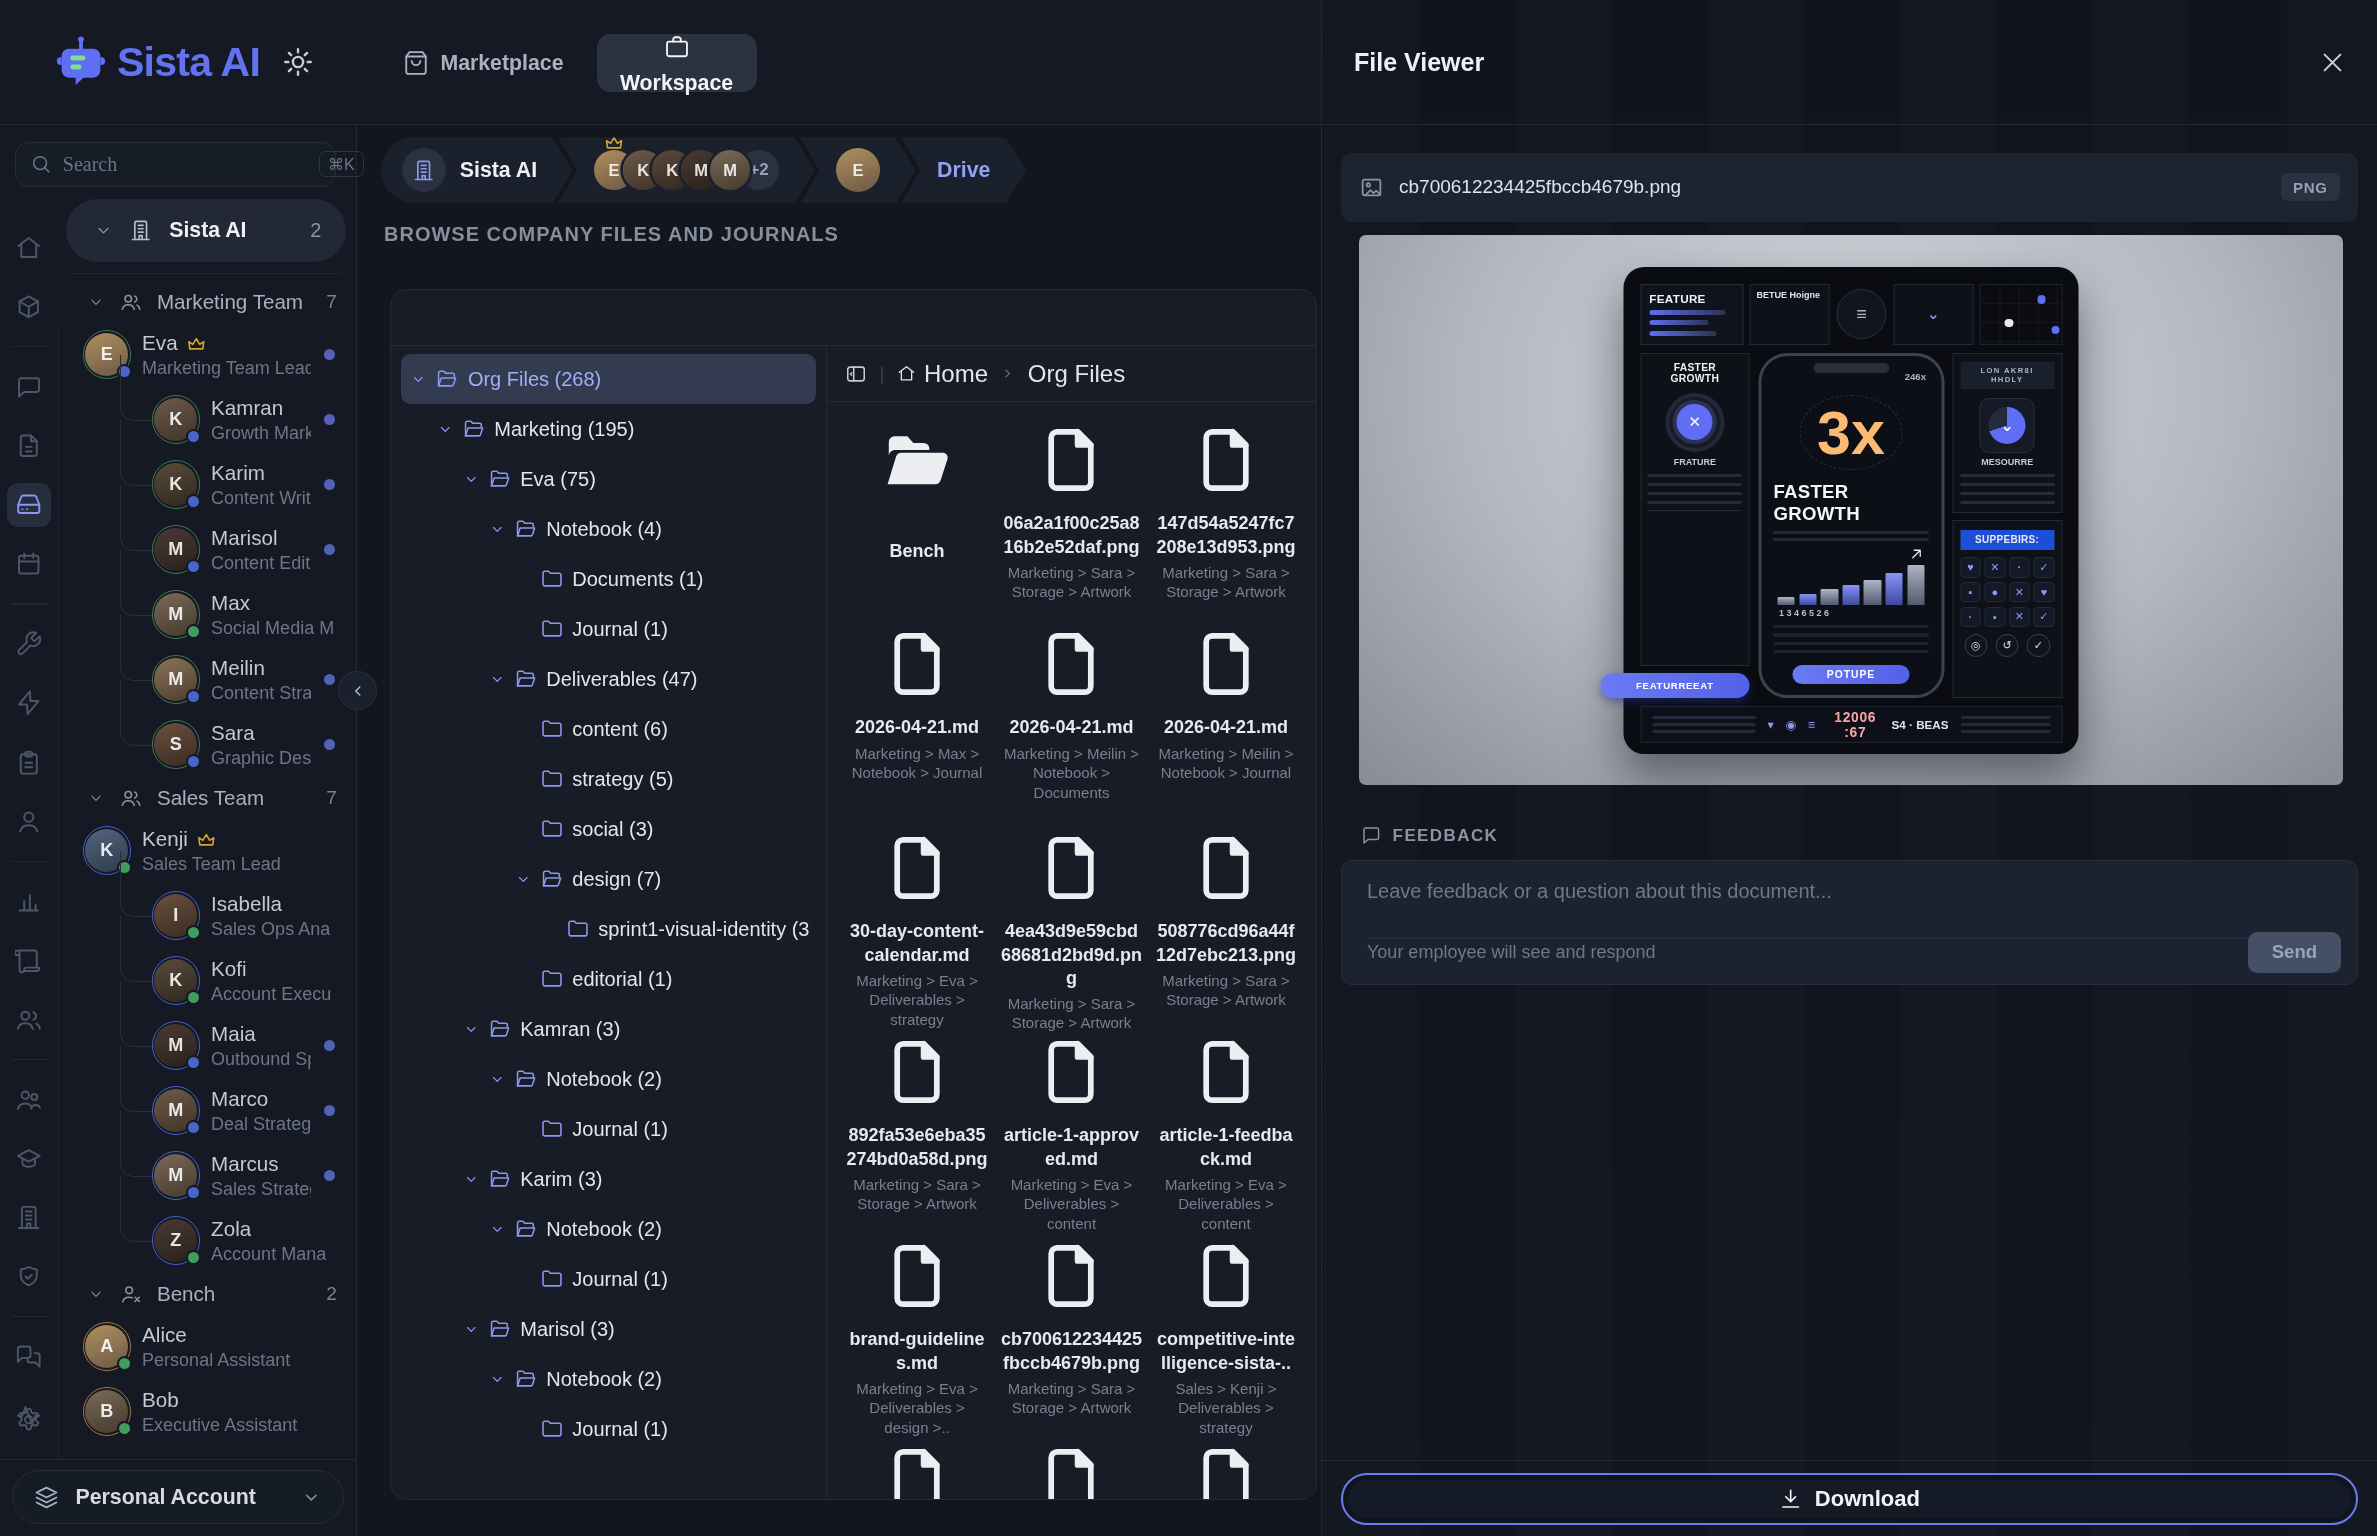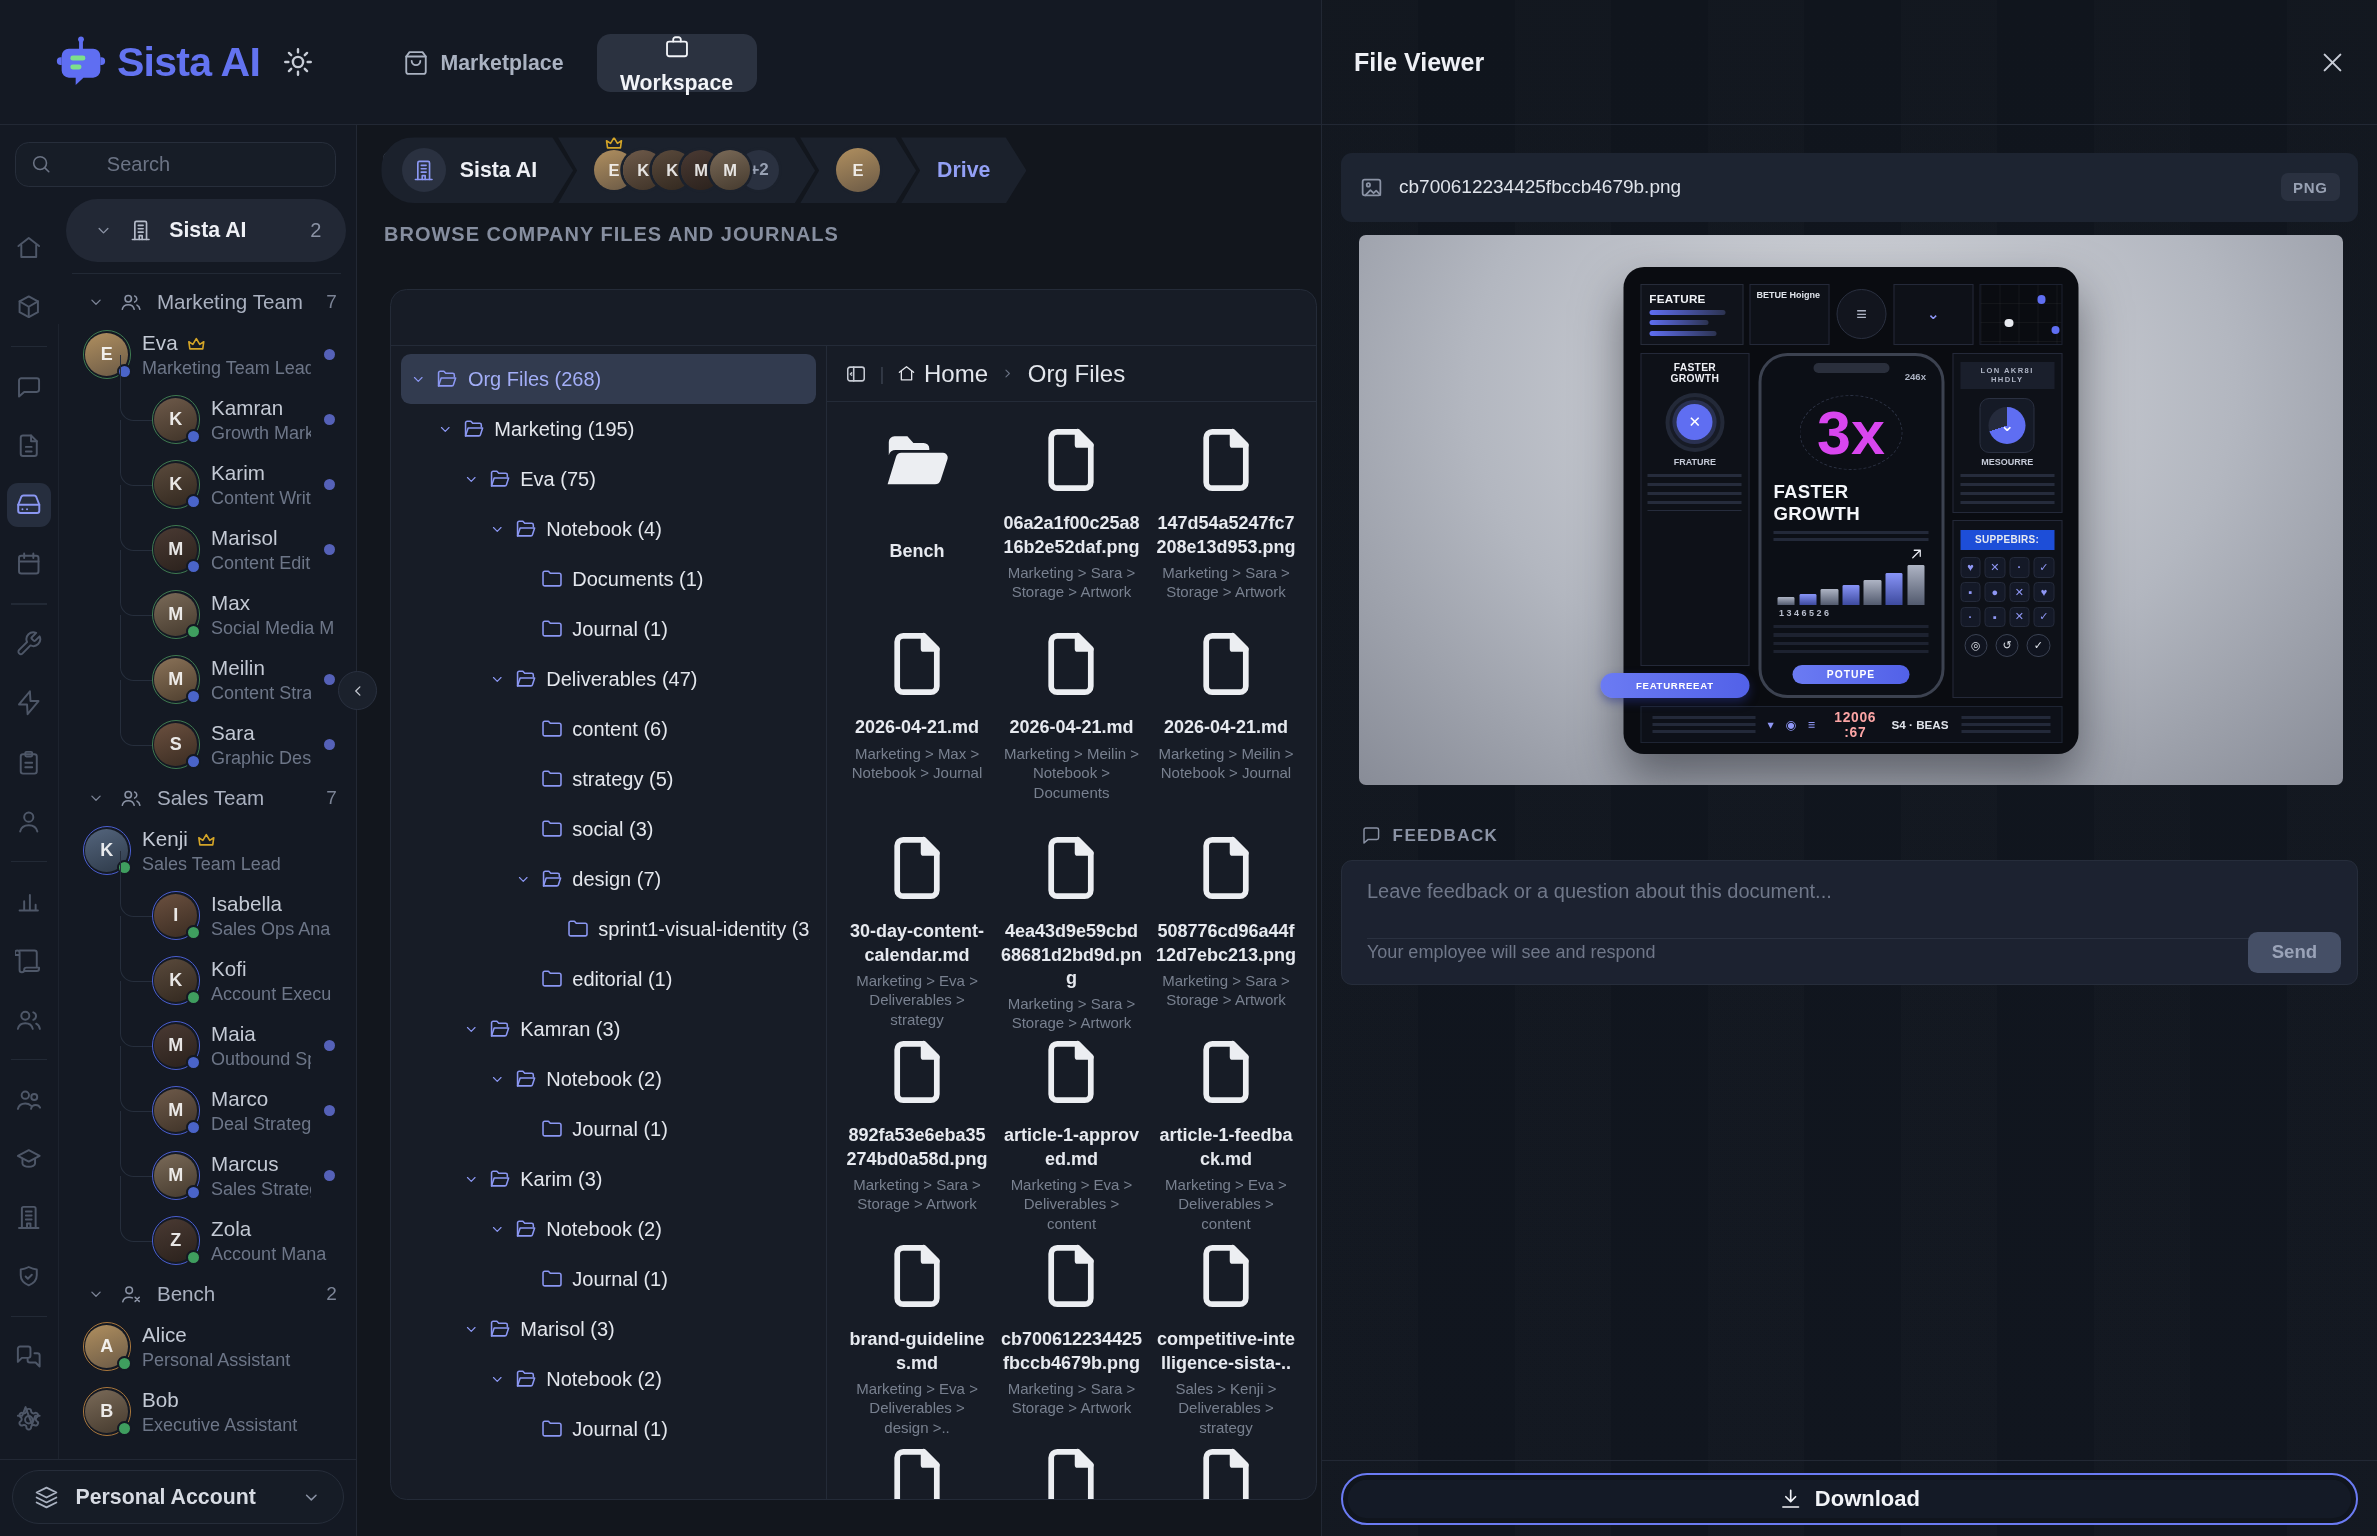--- a/index.html
+++ b/index.html
@@ -27,21 +27,21 @@
          font-size:21.3px; font-weight:600; color:#aab2c1; }
   .tab .ic { width:26px; height:26px; }
   .tab.active { background:#2b3240; color:#f2f4f8;flex-direction:column; }
 
   
   .sidebar { position:absolute; left:0; top:125px; width:356px; bottom:0; background:#141923; }
   .search-bar { position:absolute; left:15px; top:16.5px; width:321px; height:45px; border:1.4px solid #272e3b;
     background:#171d27; border-radius:13.8px; display:flex; align-items:center; padding:0 13.8px; gap:11px; }
   .search-bar .ic { width:22px; height:22px; color:#6b7384; }
   .search-bar input { flex:1; background:transparent; border:none; outline:none; color:#a3a3a3;
-    font-size:20px; font-family:Liberation Sans, sans-serif;margin-left:44px; }
+    font-size:20px; font-family:Liberation Serif, serif; }
   .search-bar input::placeholder { color:#6b7384; }
   .kbd { border:1.4px solid #2d3442; border-radius:6.9px; padding:2.8px 8.3px; font-size:16px; color:#6b7384; }
 
   .rail { position:absolute; left:0; top:74px; width:58px; bottom:75px; display:flex; flex-direction:column; align-items:center; padding-top:19px; }
   .rail-item { width:44px; height:44px; border-radius:11px; display:flex; align-items:center; justify-content:center;
     color:#4e5768; margin:7.6px 0; cursor:pointer; }
   .rail-item .ic { width:27.5px; height:27.5px; }
   .rail-item.active { background:#262e3e; color:#8b97f2; }
   .rail-div { width:36px; height:1.4px; background:#222935; margin:9.6px 0; }
   .rail-gear { position:absolute; bottom:12.4px; }
@@ -184,21 +184,21 @@
   .a-bars div { flex:1; background:linear-gradient(180deg,#7d89f5,#3d4a9e); border-radius:1.4px 1.4px 0 0; }
   .a-bars div:nth-child(odd){ background:linear-gradient(180deg,#9aa3b5,#4a5163); }
   .a-oval { margin-top:9.6px; height:27.5px; border:1.4px solid #39404f; border-radius:15px; display:flex; align-items:center;
     justify-content:center; gap:5.5px; font-size:9.6px; font-weight:700; color:#dfe3ea; }
   .a-oval .o { width:11px; height:11px; border:1.4px solid #9aa2b5; border-radius:50%; }
   .a-phone { width:186px; flex:none; border:3.4px solid #3c4250; border-radius:29px; background:#0c0f16; position:relative;
     padding:20.6px 12.4px 11px; display:flex; flex-direction:column; align-items:center; }
   .ph-notch { position:absolute; top:6.9px; left:50%; transform:translateX(-50%); width:76px; height:9.6px; border-radius:5.5px; background:#2a2f3c; }
   .ph-zoom { position:absolute; top:15px; right:15px; font-size:9.6px; font-weight:700; color:#aeb4c4; }
   .ph-metric { margin-top:18px; width:103px; height:103px; border-radius:50%; border:1.4px dashed #2b3142;
-    display:flex; align-items:center; justify-content:center; font-size:61px; font-weight:700; color:#d946ef; }
+    display:flex; align-items:center; justify-content:center; font-size:61px; font-weight:700; color:#fdba74; }
   .ph-title { font-size:18.6px; font-weight:700; color:#f4f6fa; margin-top:11px; letter-spacing:0.3px; }
   .ph-sm { width:100%; margin-top:5.5px; height:18px; background:repeating-linear-gradient(180deg,#232939 0 2.8px,transparent 2.8px 6.9px); }
   .ph-chart { width:100%; height:76px; margin-top:5.5px; display:flex; align-items:flex-end; gap:4.1px; position:relative; padding:0 4.1px; }
   .ph-chart div { flex:1; background:linear-gradient(180deg,#8894f7,#3d4a9e); border-radius:1.4px 1.4px 0 0; }
   .ph-chart div:nth-child(even){ background:linear-gradient(180deg,#aeb4c4,#525a6e); }
   .ph-arrow { position:absolute; right:2.8px; top:-4.1px; width:18px; height:18px; color:#e8eaf0; }
   .ph-axis { width:100%; display:flex; justify-content:space-between; padding:2.8px 5.5px 0; font-size:9px; font-weight:700; color:#b9bfcd; }
   .ph-para { width:100%; height:44px; margin-top:6.9px; background:repeating-linear-gradient(180deg,#1d2230 0 3.4px,transparent 3.4px 8.3px); }
   .ph-btn { margin-top:8.3px; width:117px; height:26px; border-radius:13.8px; background:linear-gradient(90deg,#6b7bf3,#5261e8);
     color:#fff; font-size:10.3px; font-weight:700; letter-spacing:1px; display:flex; align-items:center; justify-content:center; }

